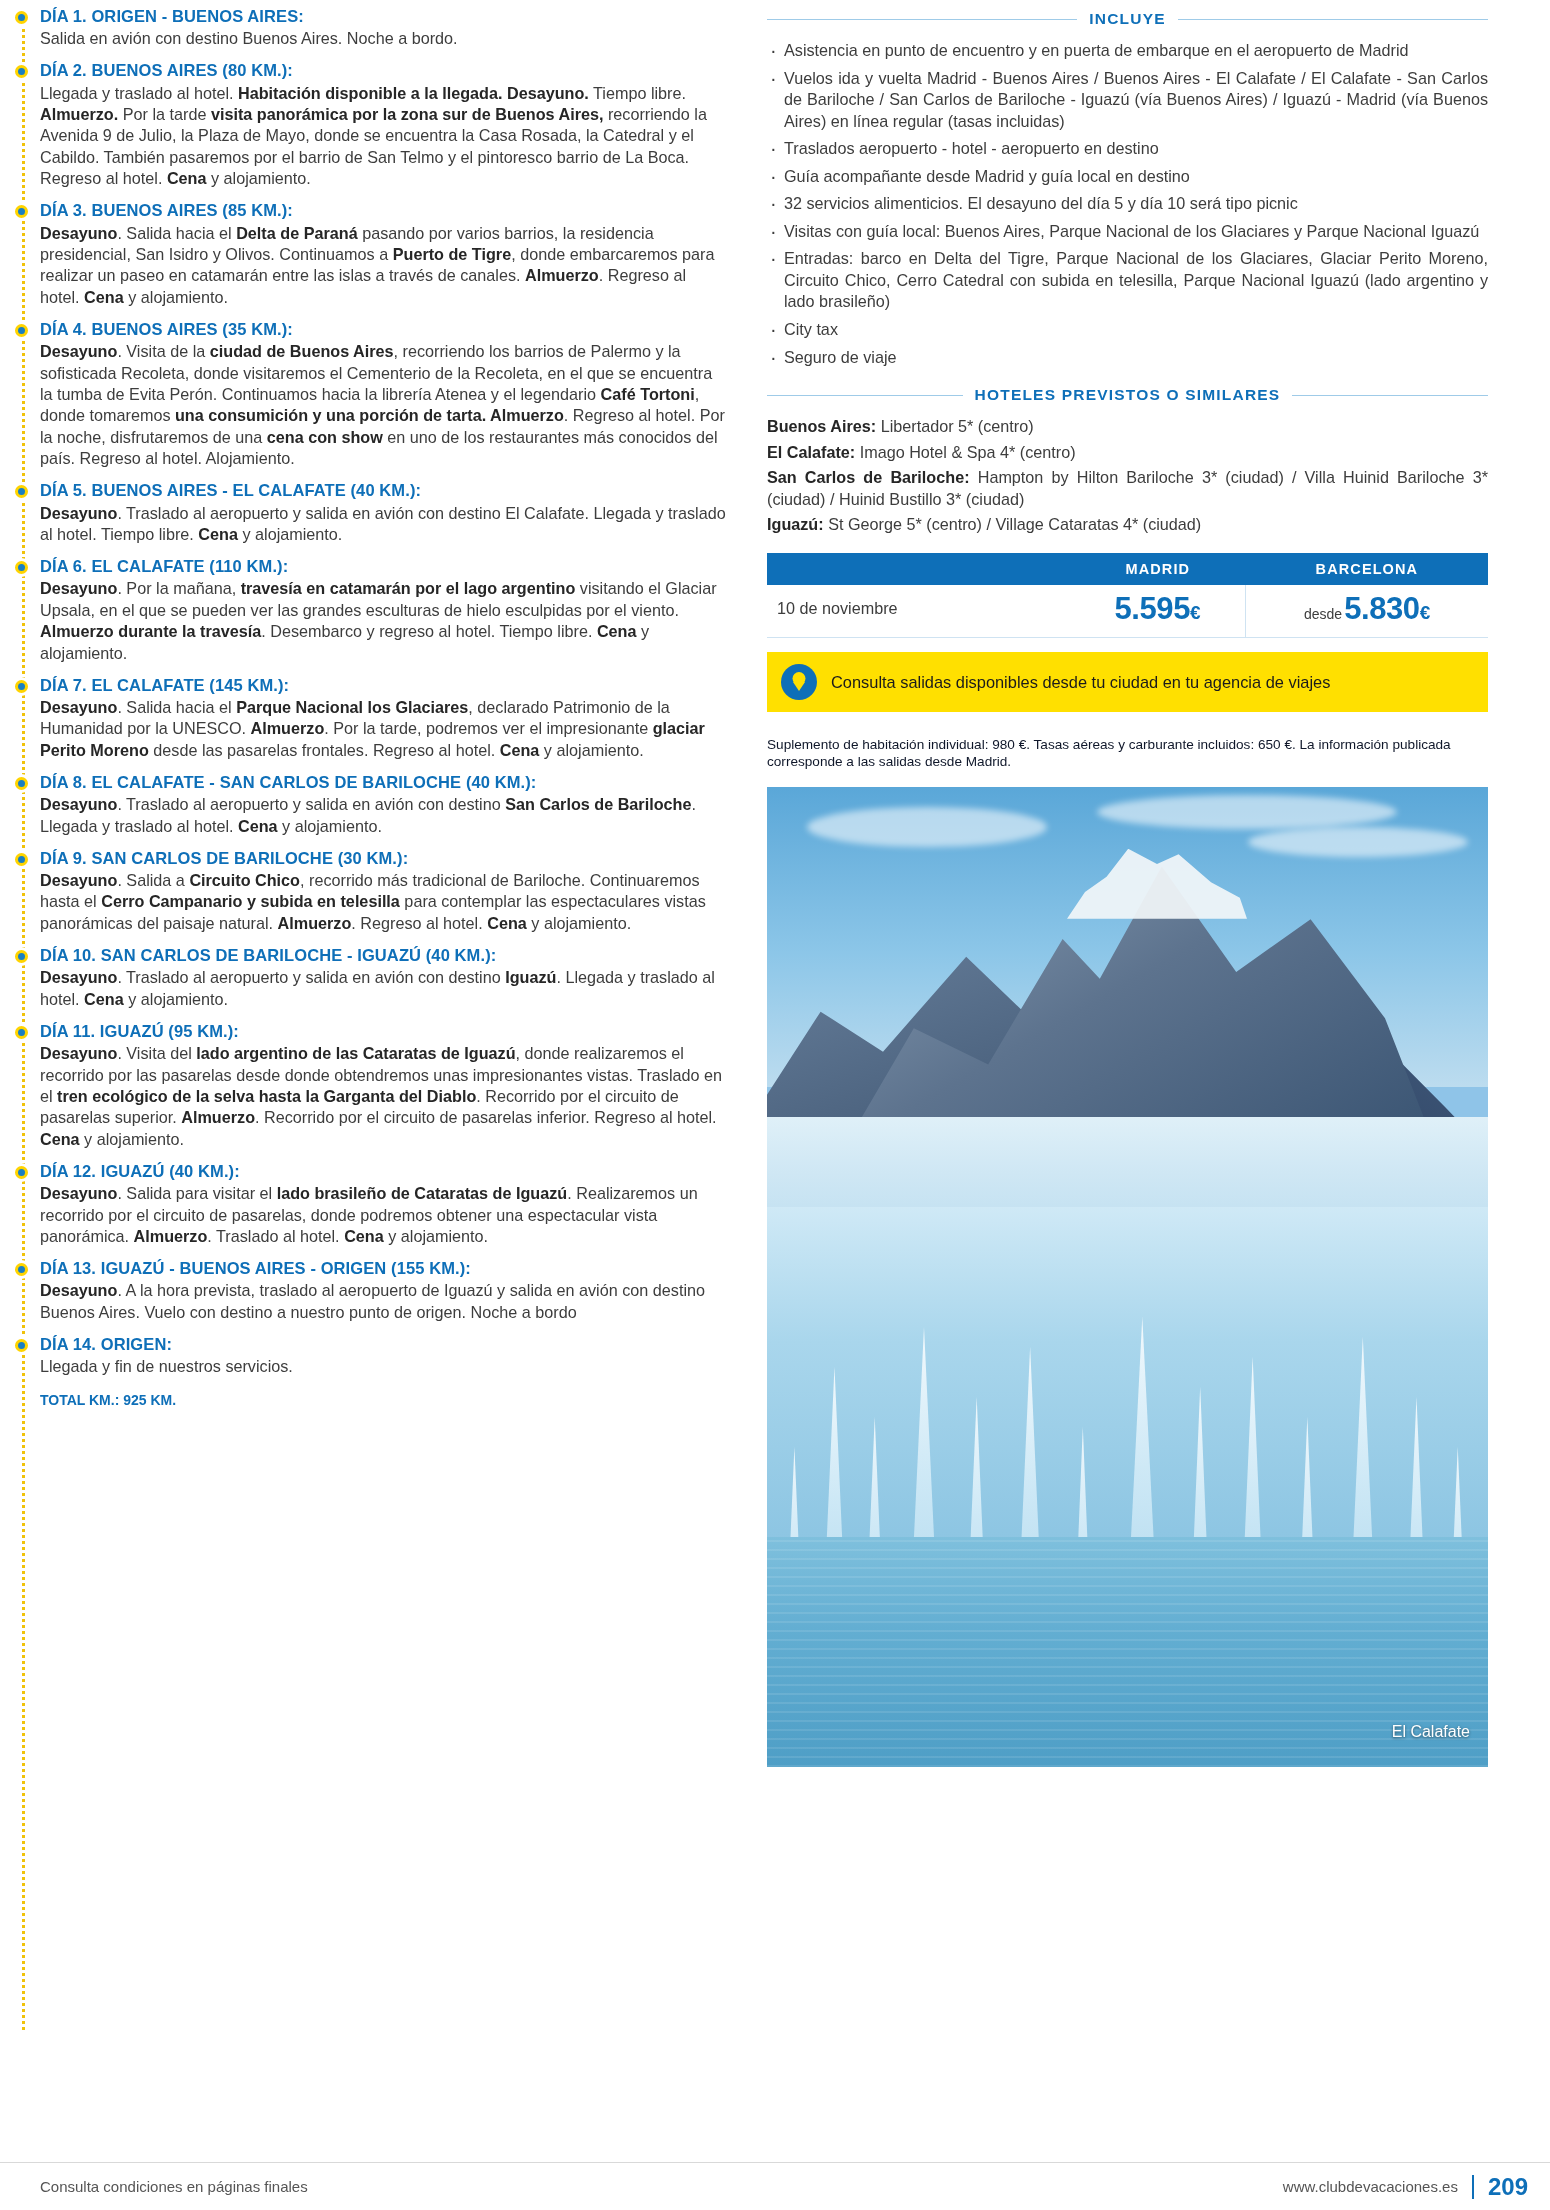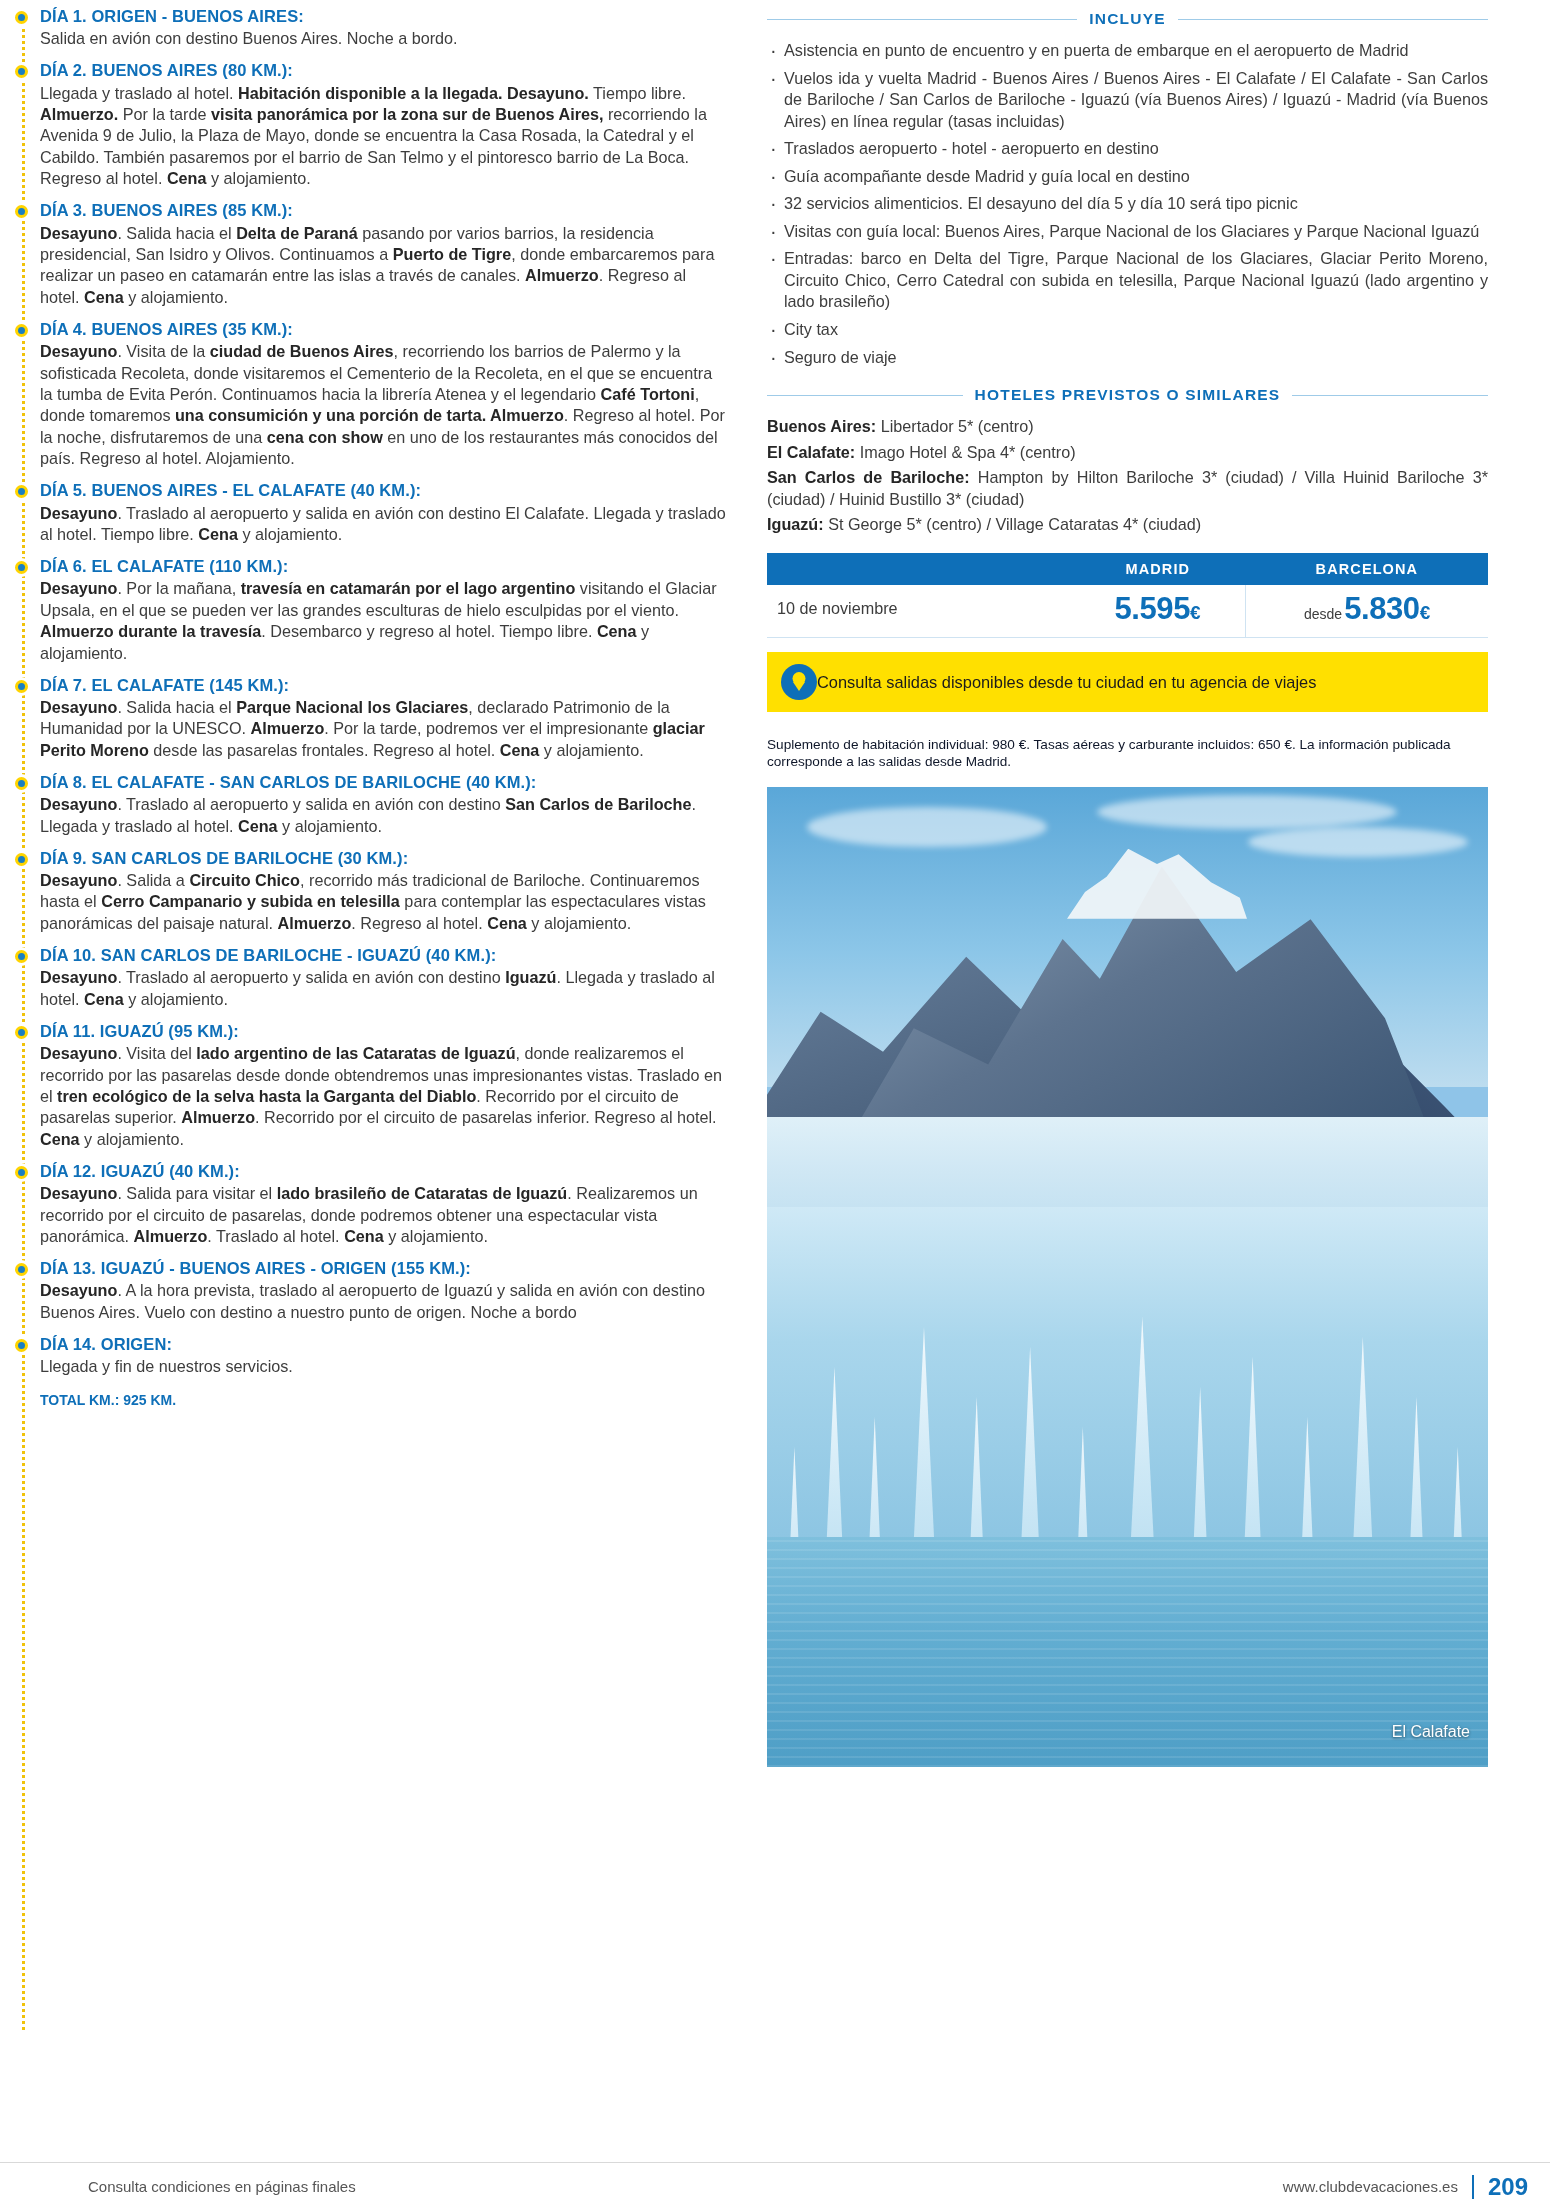--- a/index.html
+++ b/index.html
@@ -197,20 +197,21 @@
     font-size: 14px;
     margin-right: 2px;
   }
 
   
   .callout {
     margin-top: 14px;
     background: #ffe000;
     display: flex;
     align-items: center;
+    gap: 14px;
     padding: 12px 14px;
   }
   .callout .pin-icon {
     width: 36px;
     height: 36px;
     flex: 0 0 36px;
     border-radius: 50%;
     background: #0e6fb8;
     position: relative;
   }
@@ -330,21 +331,20 @@
   }
 
   
   .footer {
     position: absolute;
     left: 0; right: 0; bottom: 0;
     height: 48px;
     border-top: 1px solid #d9d9d9;
     display: flex;
     align-items: center;
-    padding-left: 48px;
   }
   .footer-left {
     font-size: 15px;
     color: #555555;
     padding-left: 40px;
   }
   .footer-right {
     margin-left: auto;
     display: flex;
     align-items: center;

